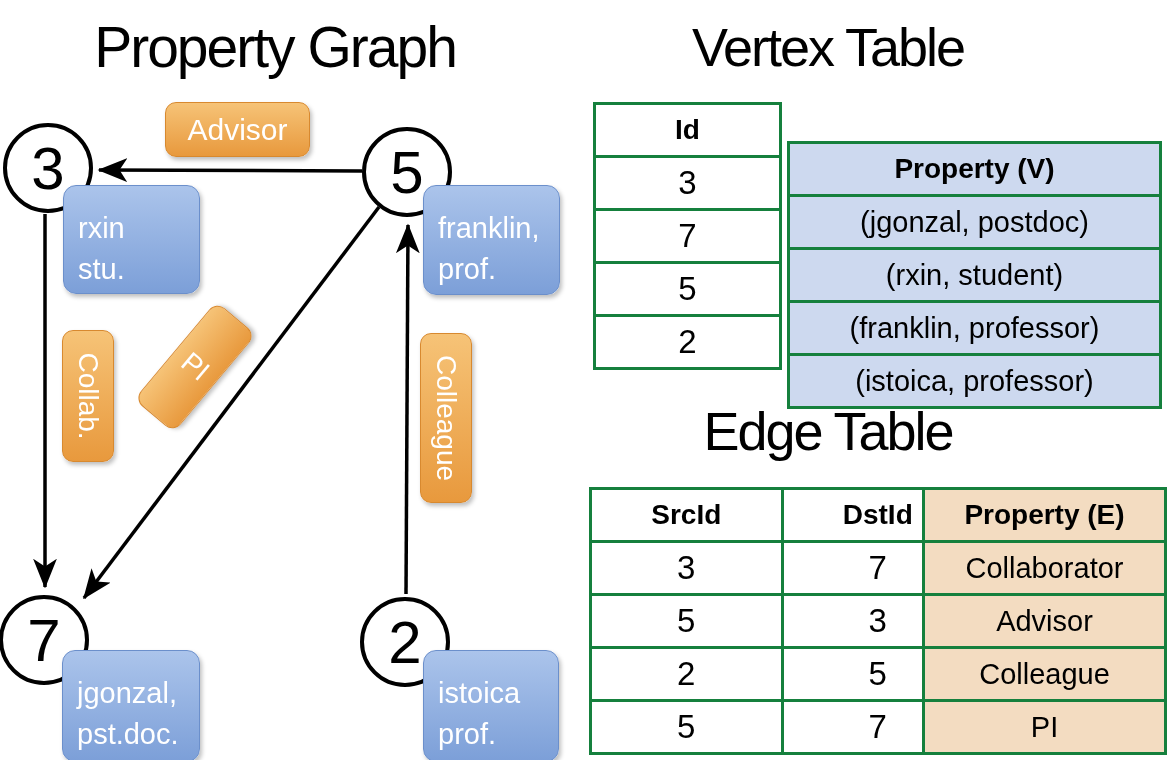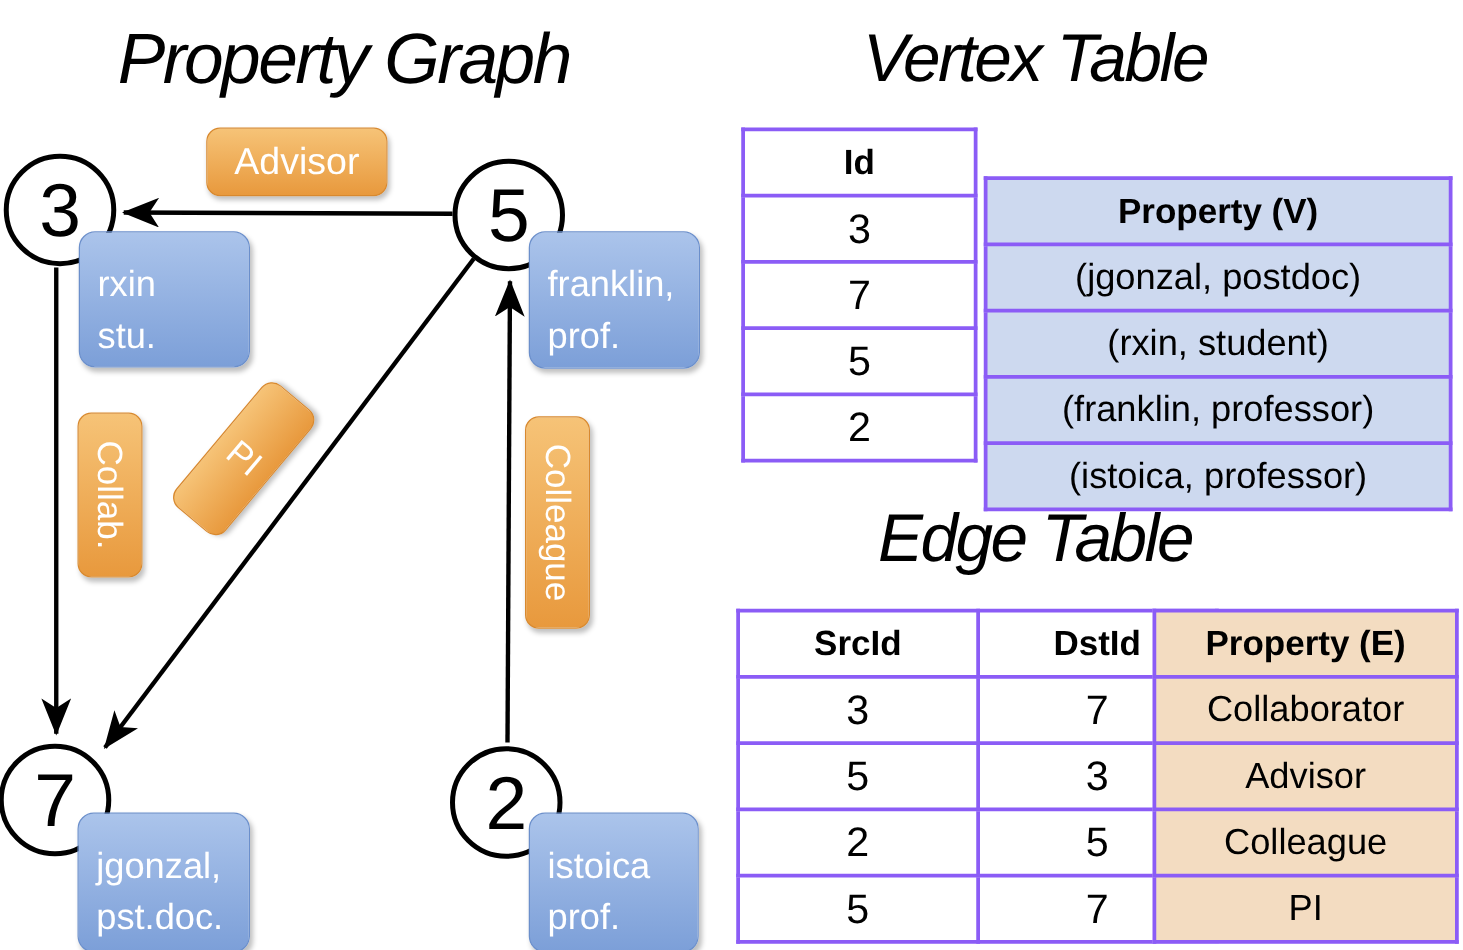--- a/index.html
+++ b/index.html
@@ -3,21 +3,21 @@
 <meta charset="utf-8">
 <style>
   html,body{margin:0;padding:0;background:#fff;}
   .stage{
     position:relative;width:1170px;height:760px;background:#fff;overflow:hidden;
     font-family:"Liberation Sans",sans-serif;color:#000;
   }
   
   .big-title{
     position:absolute;text-align:center;font-size:54px;font-weight:300;
-    letter-spacing:-2px;white-space:nowrap;color:#000;font-style:italic;
+    letter-spacing:-2px;white-space:nowrap;color:#000;
   }
   
   svg.edges{position:absolute;left:0;top:0;}
   svg.edges line{stroke:#000;stroke-width:3.5;}
   
   .node{
     position:absolute;width:82px;height:82px;border:4px solid #000;border-radius:50%;
     background:#fff;display:flex;align-items:center;justify-content:center;
     font-size:60px;font-weight:300;z-index:3;
   }
@@ -32,21 +32,21 @@
   .elabel{
     position:absolute;border-radius:11px;z-index:2;
     background:linear-gradient(180deg,var(--edge-label-top,#f6c377),var(--edge-label-bottom,#e8993d));
     border:1px solid #d8892f;box-shadow:2px 3px 4px rgba(0,0,0,.25);
     color:#fff;display:flex;align-items:center;justify-content:center;
   }
   .elabel.h{font-size:30px;}
   .elabel .vtext{transform:rotate(90deg);white-space:nowrap;font-size:28px;}
   
   table{position:absolute;border-collapse:collapse;table-layout:fixed;background:#fff;}
-  td{border:3px solid #8b5cf6;text-align:center;vertical-align:middle;height:50px;padding:0;}
+  td{border:3px solid #15803d;text-align:center;vertical-align:middle;height:50px;padding:0;}
   td.hdr{font-size:28px;font-weight:bold;}
   td.num{font-size:33px;font-weight:300;}
   td.prop{font-size:29px;font-weight:300;}
   #vprop-table td{background:var(--vertex-property-fill,#cdd9ef);}
   #eprop-table td{background:var(--edge-property-fill,#f3dcc1);}
 </style>
 </head>
 <body>
 
 <div class="stage">

